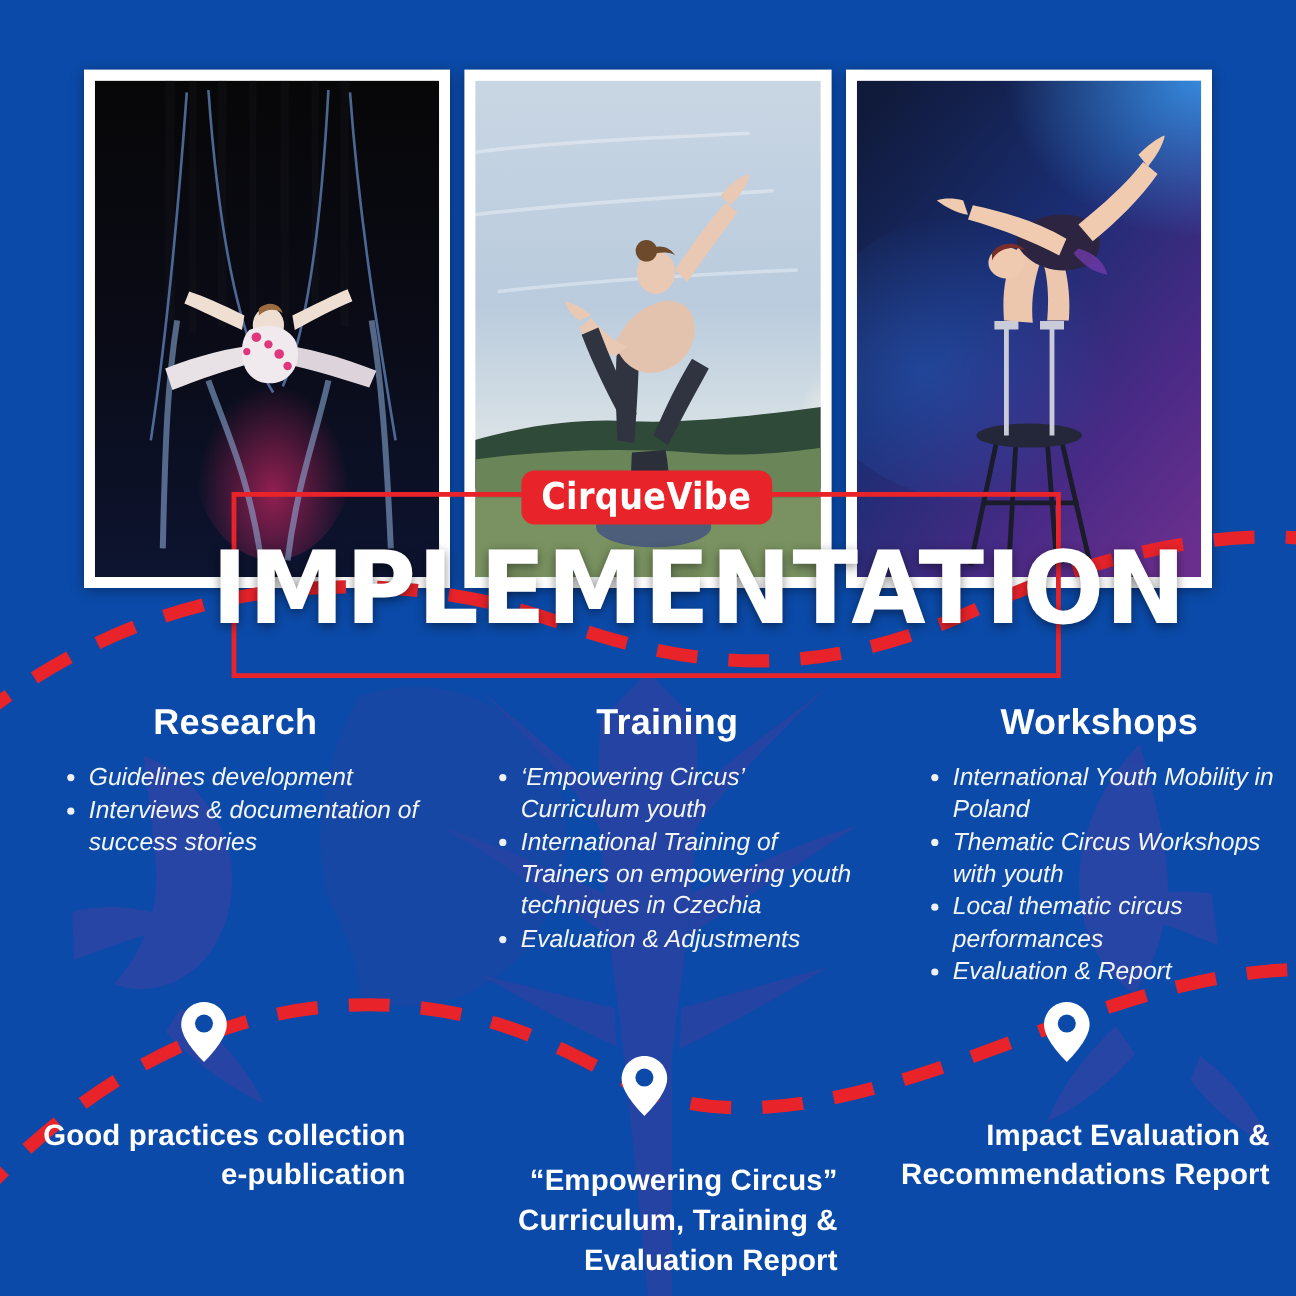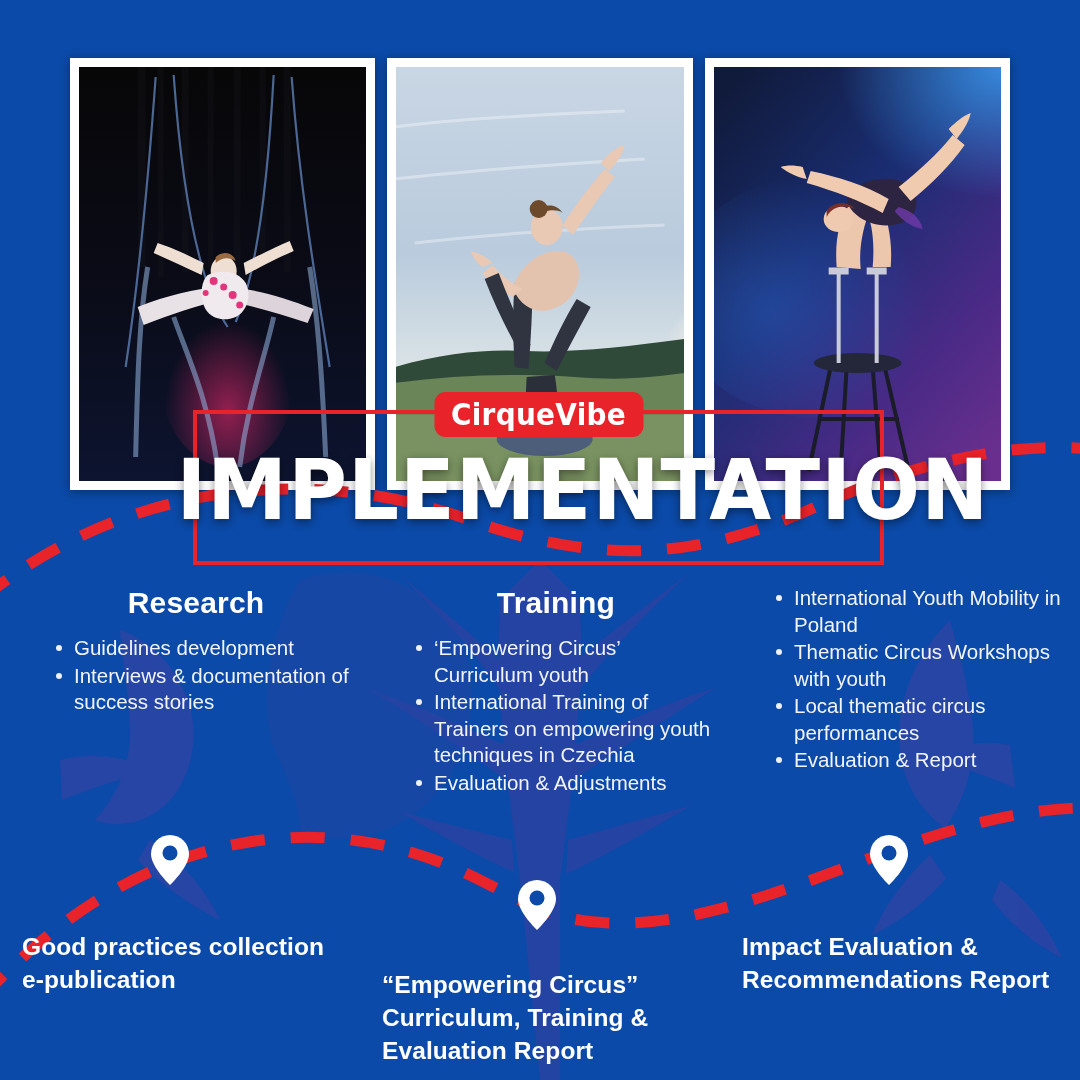--- a/index.html
+++ b/index.html
@@ -96,21 +96,21 @@
   .column { width:360px; padding:0 18px; }
   .col-title {
     text-align:center;
     color:#ffffff;
     font-size:30px;
     font-weight:bold;
     line-height:36px;
     margin-bottom:14px;
     letter-spacing:.2px;
   }
-  .col-list { list-style:none; padding-left:22px; }
+  .col-list { list-style:none; padding-left:22px;font-style:italic; }
   .col-list li {
     position:relative;
     color:#f2f4f8;
     font-size:20.5px;
     line-height:26.5px;
     padding-left:18px;
     margin-bottom:1px;
   }
   .col-list li::before {
     content:"";
@@ -128,21 +128,21 @@
   #pin-workshops  { left:869px; top:833px; }
 
   
   #outcomes {
     position:absolute;
     left:0; top:930px;
     width:1080px;
     display:flex;
     z-index:3;
   }
-  .outcome { width:360px; padding:0 22px; text-align:left; }
+  .outcome { width:360px; padding:0 22px; text-align:right; }
   .outcome-text {
     color:#ffffff;
     font-weight:bold;
     font-size:24.5px;
     line-height:33px;
     letter-spacing:.1px;
   }
   #outcome-training { padding-top:38px; }
 </style>
 </head>
@@ -358,20 +358,21 @@
   <div class="column">
     <div class="col-title">Training</div>
     <ul class="col-list">
       <li>‘Empowering Circus’ Curriculum youth</li>
       <li>International Training of Trainers on empowering youth techniques in Czechia</li>
       <li>Evaluation &amp; Adjustments</li>
     </ul>
   </div>
 
   <div class="column">
+    <div class="col-title">Workshops</div>
     <ul class="col-list">
       <li>International Youth Mobility in Poland</li>
       <li>Thematic Circus Workshops with youth</li>
       <li>Local thematic circus performances</li>
       <li>Evaluation &amp; Report</li>
     </ul>
   </div>
 </div>
 
 <svg class="pin" id="pin-research" width="40" height="54" viewBox="0 0 40 54">

